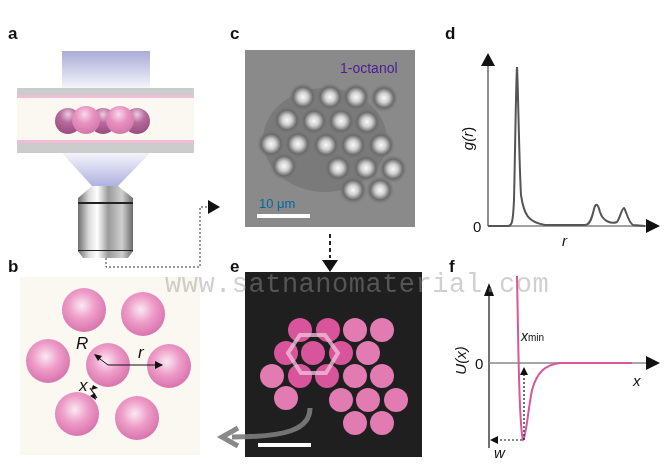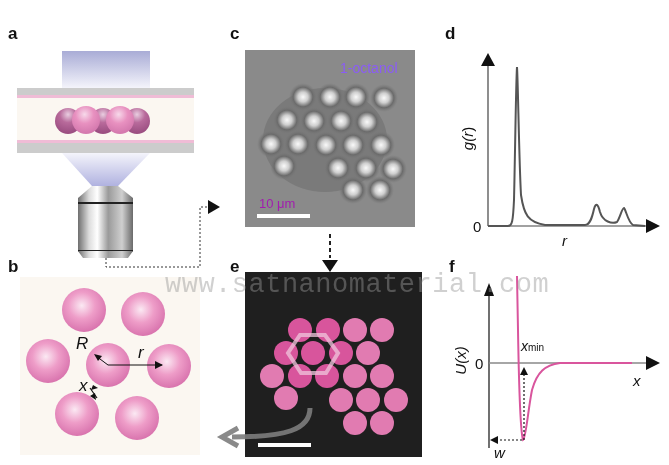--- a/index.html
+++ b/index.html
@@ -186,24 +186,24 @@
     <path d="M498,436 L490,440 L498,444 Z" fill="#111"></path>
   </g>
 </svg>
 
 <div class="watermark">www.satnanomaterial.com</div>
 
 <div class="txt ital" style="left:76px;top:334px;font-size:17px;">R</div>
 <div class="txt ital" style="left:138px;top:343px;font-size:17px;">r</div>
 <div class="txt ital" style="left:79px;top:376px;font-size:17px;">x</div>
 
-<div class="txt" style="left:340px;top:60px;font-size:14px;color:#8b5cf6;">1-octanol</div>
-<div class="txt" style="left:259px;top:196px;font-size:13px;color:#a21caf;">10 μm</div>
+<div class="txt" style="left:340px;top:60px;font-size:14px;color:#4c1d95;">1-octanol</div>
+<div class="txt" style="left:259px;top:196px;font-size:13px;color:#0369a1;">10 μm</div>
 
 <div class="txt" style="left:473px;top:218px;font-size:15px;">0</div>
 <div class="txt ital" style="left:562px;top:232px;font-size:15px;">r</div>
 <div class="txt" style="left:447px;top:130px;font-size:15px;transform:rotate(-90deg);transform-origin:center;width:40px;text-align:center;"><span class="ital">g(</span><span class="ital">r</span><span>)</span></div>
 
 <div class="txt" style="left:475px;top:355px;font-size:15px;">0</div>
 <div class="txt ital" style="left:633px;top:372px;font-size:15px;">x</div>
 <div class="txt ital" style="left:438px;top:352px;font-size:15px;transform:rotate(-90deg);transform-origin:center;width:44px;text-align:center;">U(x)</div>
-<div class="txt" style="left:521px;top:338px;font-size:14px;"><span class="ital">x</span><span style="font-size:10px;">min</span></div>
+<div class="txt" style="left:521px;top:328px;font-size:14px;"><span class="ital">x</span><span style="font-size:10px;">min</span></div>
 <div class="txt ital" style="left:494px;top:444px;font-size:15px;">w</div>
 
 </body></html>

